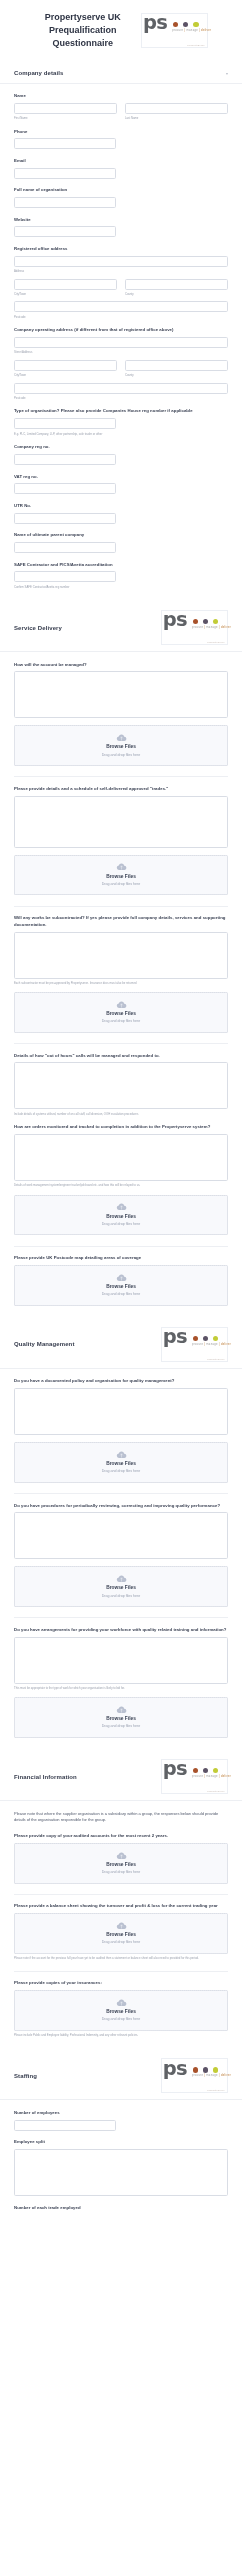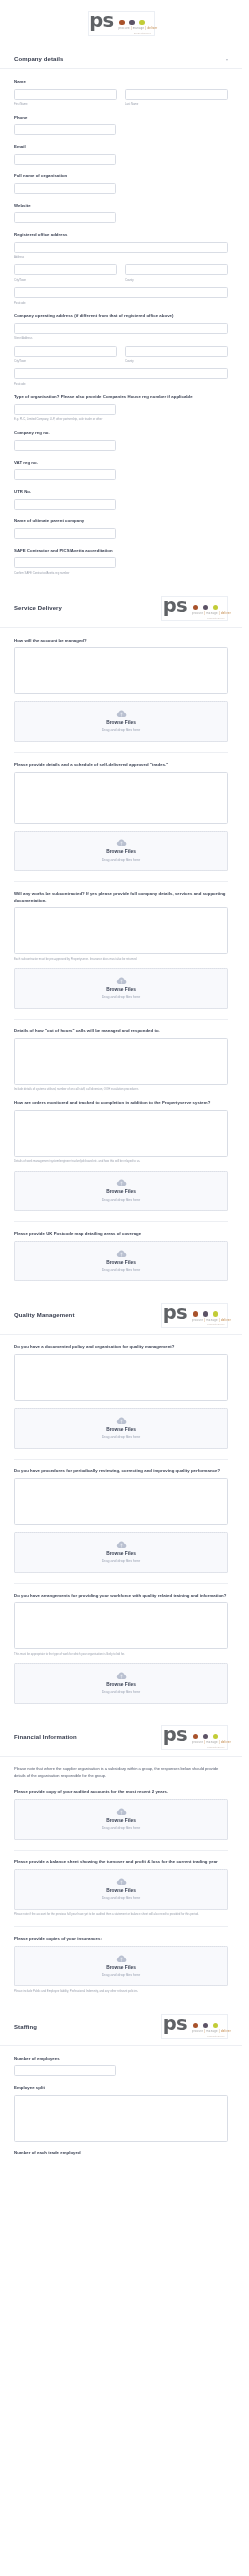--- a/index.html
+++ b/index.html
@@ -25,21 +25,21 @@
     font-size:9px;
     font-weight:700;
     line-height:1.45;
     color:#2f3545;
     text-align:center;
     max-width:98px;
   }
 
   
   .ps-logo {
-    width:67px; height:25px;
+    width:67px; height:35px;
     border:0.8px solid #eceff4;
     position:relative;
     flex:0 0 auto;
     background:#fff;
   }
   .ps-logo .ps-mark {
     position:absolute; left:0.8px; top:-0.8px;
     font-family:"DejaVu Sans",sans-serif;
     font-size:19.5px; font-weight:700;
     letter-spacing:-0.8px;
@@ -123,20 +123,21 @@
   .divider { border-top:0.8px solid #edeff3; margin:10.2px 0 8.6px 0; }
   .note { font-size:4px; color:#50586b; line-height:1.65; margin-bottom:9.4px; }
   .gap { height:11px; }
 </style>
 </head>
 <body>
 
 <div class="page">
 
   <div class="form-header">
+    <div class="form-title">Propertyserve UK Prequalification Questionnaire</div>
     <div class="ps-logo">
       <span class="ps-mark">ps</span>
       <span class="ps-dots">
         <i style="background:#a8522b"></i>
           <i style="background:#5c5366"></i>
           <i style="background:#c2cc37"></i>
       </span>
       <span class="ps-tag"><b>procure</b> | <b>manage</b> | deliver</span>
       <span class="ps-sub">propertyserve</span>
     </div>

